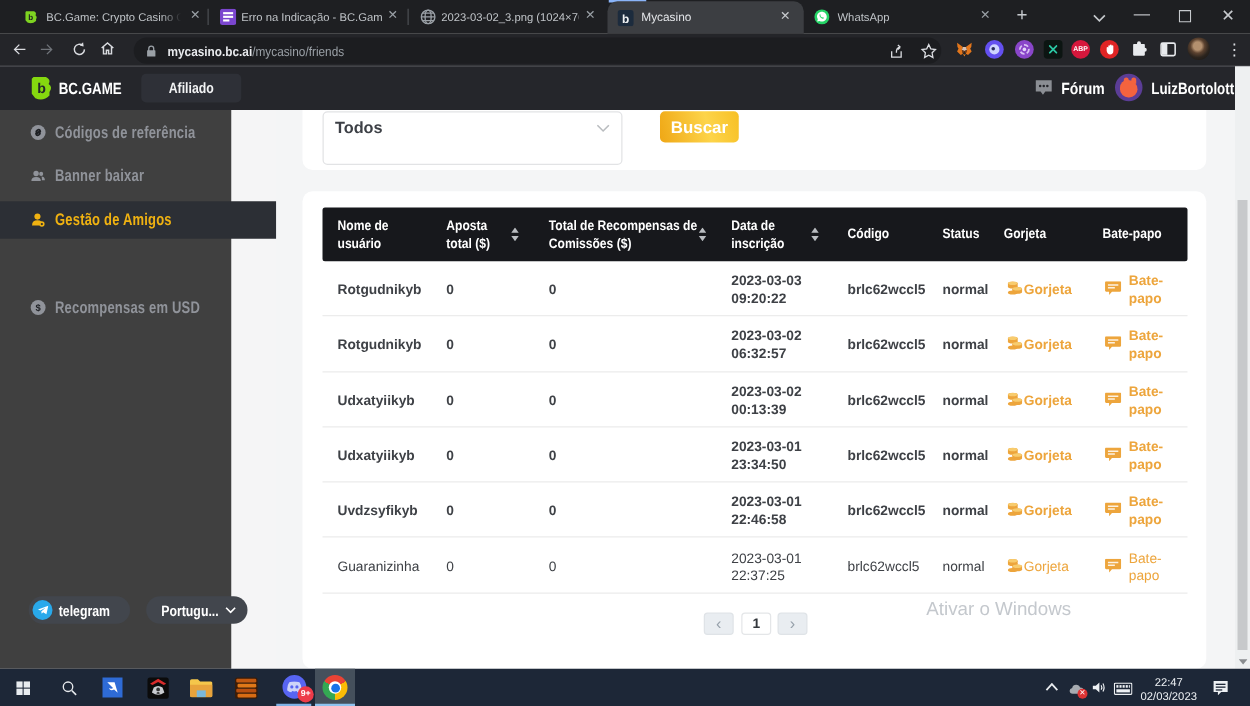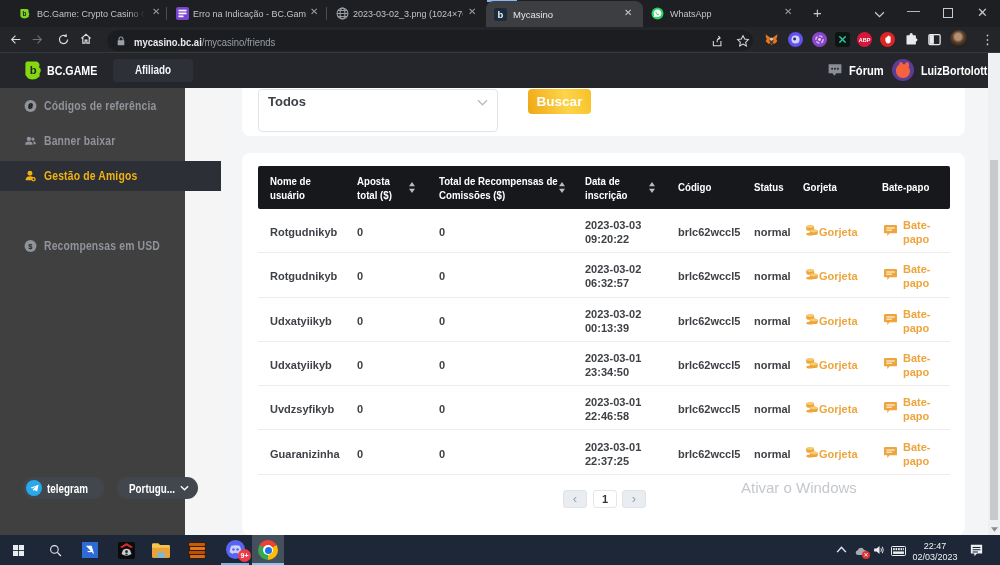--- a/index.html
+++ b/index.html
@@ -413,21 +413,21 @@
             </g>
           </svg></div>
     <div class="abs" style="left:561px;top:17px;color:#eda53c">Gorjeta</div>
     <div class="abs" style="left:626px;top:16px"><svg width="13" height="12" viewBox="0 0 14 13">
             <path fill="#eda53c" d="M1 0 H13 Q14 0 14 1 V8 Q14 9 13 9 H6 L3.5 12 L3.5 9 H1 Q0 9 0 8 V1 Q0 0 1 0Z"></path>
             <rect x="2.5" y="2.6" width="9" height="1.3" fill="#fff" opacity=".85"></rect>
             <rect x="2.5" y="5" width="6" height="1.3" fill="#fff" opacity=".85"></rect>
           </svg></div>
     <div class="abs" style="left:645px;top:9px;line-height:14px;color:#eda53c">Bate-<br>papo</div>
     </div>
-      <div class="abs" style="left:0;top:221.5px;width:692px;height:44.3px;border-bottom:1px solid #ececec;font-size:11px;font-weight:bold;color:#3e4146">
+      <div class="abs" style="left:0;top:221.5px;width:692px;height:44.3px;border-bottom:1px solid #ececec;font-size:11px;font-weight:normal;color:#3e4146">
     <div class="abs" style="left:12px;top:17px">Guaranizinha</div>
     <div class="abs" style="left:99px;top:17px">0</div>
     <div class="abs" style="left:181px;top:17px">0</div>
     <div class="abs" style="left:327px;top:9px;line-height:14px">2023-03-01<br>22:37:25</div>
     <div class="abs" style="left:420px;top:17px">brlc62wccl5</div>
     <div class="abs" style="left:496px;top:17px">normal</div>
     <div class="abs" style="left:548px;top:16px"><svg width="12" height="11" viewBox="0 0 12 11">
             <g fill="#eda53c">
               <ellipse cx="4.2" cy="1.8" rx="3.9" ry="1.6"></ellipse>
               <rect x="0.3" y="1.8" width="7.8" height="2.4"></rect>

